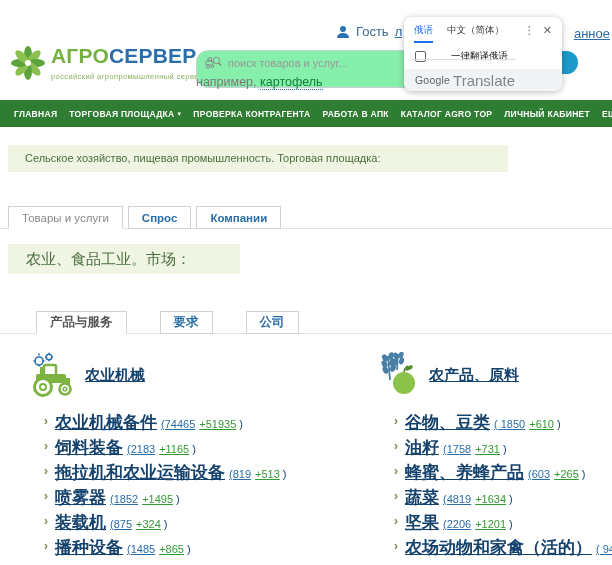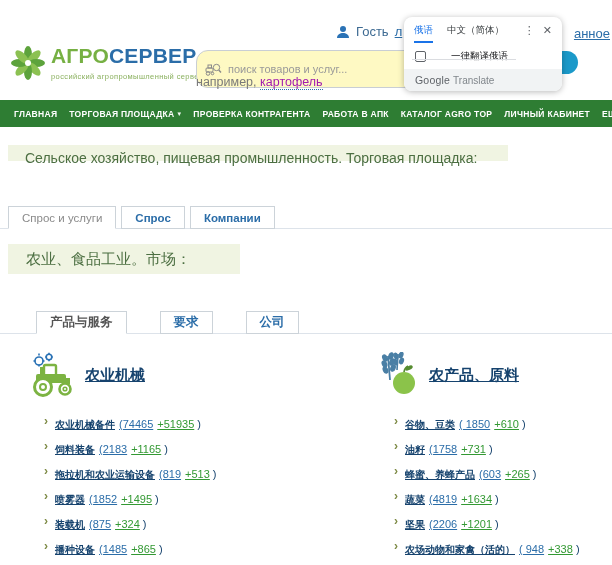--- a/index.html
+++ b/index.html
@@ -16,52 +16,52 @@
   
   .logo { left:10px; top:45px; display:flex; align-items:flex-start; gap:5px; }
   .logo-text { display:flex; flex-direction:column; }
   .logo-title { font-size:21px; font-weight:bold; letter-spacing:0.2px; line-height:22px; }
   .lg-green { color:#76b043; }
   .lg-blue { color:#2b6da8; }
   .lg-suffix { color:#76b043; font-size:13px; font-weight:bold; }
   .logo-tagline { font-size:7.5px; color:#8ab05e; letter-spacing:0.4px; margin-top:2px; }
 
   
-  .search-box { left:196px; top:50px; width:300px; height:23px; border:1px solid #c9ced4; border-radius:12px; display:flex; align-items:center; padding:18px 8px; background:#fef9c3; }
+  .search-box { left:196px; top:50px; width:300px; height:23px; border:1px solid #c9ced4; border-radius:12px; display:flex; align-items:flex-end; padding:18px 8px; background:#86efac; }
   .search-box input { border:none; outline:none; flex:1; font-size:11px; color:#333; background:transparent; margin-left:6px; font-family:inherit; }
   .search-box input::placeholder { color:#999; }
   .search-btn { left:510px; top:51px; width:68px; height:23px; background:#1b99c9; border:none; border-radius:12px; z-index:1; cursor:pointer; }
   .hint { left:196px; top:75px; font-size:12.5px; color:#7a7a7a; }
-  .hint a { color:#a21caf; text-decoration:none; border-bottom:1px dotted #2b6da8; cursor:pointer; }
+  .hint a { color:#15803d; text-decoration:none; border-bottom:1px dotted #2b6da8; cursor:pointer; }
 
   
   .popup { left:404px; top:17px; width:158px; background:#fff; border-radius:8px; box-shadow:0 1px 6px rgba(0,0,0,0.28); z-index:20; overflow:hidden; }
   .popup-tabs { display:flex; align-items:center; height:26px; padding:0 8px 0 10px; }
   .ptab { font-size:9.5px; cursor:pointer; position:relative; height:26px; display:flex; align-items:center; }
   .ptab-active { color:#1a73e8; }
   .ptab-active::after { content:""; position:absolute; left:0; right:0; bottom:0; height:2px; background:#1a73e8; }
   .ptab-idle { color:#3c4043; margin-left:14px; }
   .ptabs-line { position:absolute; left:8px; top:42px; width:104px; height:1px; background:#dadce0; }
   .p-menu { margin-left:auto; color:#5f6368; font-size:11px; cursor:pointer; padding:0 4px; }
   .p-close { color:#5f6368; font-size:11px; cursor:pointer; padding:0 2px; margin-left:2px; }
   .popup-check { display:flex; align-items:center; gap:25px; height:26px; padding:0 11px; }
   .cbox { width:11px; height:11px; border:1.5px solid #5f6368; border-radius:2px; background:#fff; cursor:pointer; flex:0 0 auto; }
   .popup-check span { font-size:9.5px; color:#202124; }
   .popup-footer { height:22px; background:#f1f3f4; display:flex; align-items:center; padding:0 11px; }
   .gg { font-size:10.5px; color:#5f6368; letter-spacing:0.2px; }
-  .gt { font-size:10px; color:#80868b; margin-left:3px; }
+  .gt { font-size:15px; color:#80868b; margin-left:3px; }
 
   
   .nav { top:100px; left:0; width:612px; height:27px; background:#2e7d33; display:flex; align-items:stretch; justify-content:space-between; padding:0 8px; }
   .nav-item { display:flex; align-items:center; color:#fff; font-size:8.5px; font-weight:bold; letter-spacing:0.3px; padding:0 6px; cursor:pointer; white-space:nowrap; }
   .nav-chev { font-size:7px; margin-left:3px; opacity:0.95; }
 
   
   .banner { background:#f0f4e2; color:#4c6f42; }
-  .banner-ru { left:8px; top:145px; width:500px; height:16px; line-height:27px; padding-left:17px; font-size:14px; }
+  .banner-ru { left:8px; top:145px; width:500px; height:27px; line-height:27px; padding-left:17px; font-size:11px; }
   .banner-zh { left:8px; top:244px; width:232px; height:30px; line-height:30px; padding-left:18px; font-size:15px; }
 
   
   .tabs { display:flex; gap:5px; z-index:2; }
   .tabs-ru { left:8px; top:206px; }
   .tabs-zh { left:8px; top:311px; }
   .tab { border:1px solid #ccd3d9; background:#fff; padding:0 13px; height:23px; display:flex; align-items:center; font-size:11.5px; cursor:pointer; }
   .tab-active-ru { color:#8a8a8a; border-bottom-color:#fff; }
   .tab-idle-ru { color:#2b6da8; font-weight:bold; }
   .tabs-zh .tab { font-size:12.5px; font-weight:bold;margin-left:28px; }
@@ -75,21 +75,21 @@
   .cat-head { display:flex; align-items:center; gap:9px; }
   .cat-head-left { left:28px; top:352px; }
   .cat-head-right { left:378px; top:352px; }
   .cat-title { font-size:15px; font-weight:bold; color:#16436e; text-decoration:underline; cursor:pointer; }
   .cat-list { list-style:none; }
   .cat-list-left { left:44px; top:410px; }
   .cat-list-right { left:394px; top:410px; }
   .cat-list li { height:25px; display:flex; align-items:center; }
   .arrow { color:#7d8a45; font-size:12px; font-weight:bold; margin-right:7px; position:relative; top:-2px; }
   .cat-link { text-decoration:none; cursor:pointer; white-space:pre; }
-  .c-name { font-size:10px; font-weight:bold; color:#16436e; text-decoration:underline; }
+  .c-name { font-size:17px; font-weight:bold; color:#16436e; text-decoration:underline; }
   .c-count { font-size:11px; color:#2b6da8; text-decoration:underline; margin-left:4px; }
   .c-plus { font-size:11px; color:#339933; text-decoration:underline; margin-left:4px; }
   .c-close { font-size:11px; color:#16436e; }
 </style>
 </head>
 <body>
 
 <div class="page">
 
   <div class="abs user-row">
@@ -178,21 +178,21 @@
         <span>ЛИЧНЫЙ КАБИНЕТ</span>
       </div>
     <div class="nav-item">
         <span>ЕЩЁ</span>
       </div>
   </nav>
 
   <div class="abs banner banner-ru">Сельское хозяйство, пищевая промышленность. Торговая площадка:</div>
   <div class="abs tabline tabline-ru"></div>
   <div class="abs tabs tabs-ru">
-    <div class="tab tab-active-ru">Спрос и услуги</div>
+    <div class="tab tab-active-ru">Товары и услуги</div>
     <div class="tab tab-idle-ru">Спрос</div>
     <div class="tab tab-idle-ru">Компании</div>
   </div>
 
   <div class="abs banner banner-zh">农业、食品工业。市场：</div>
   <div class="abs tabline tabline-zh"></div>
   <div class="abs tabs tabs-zh">
     <div class="tab tab-active-zh">产品与服务</div>
     <div class="tab tab-idle-zh">要求</div>
     <div class="tab tab-idle-zh">公司</div>

